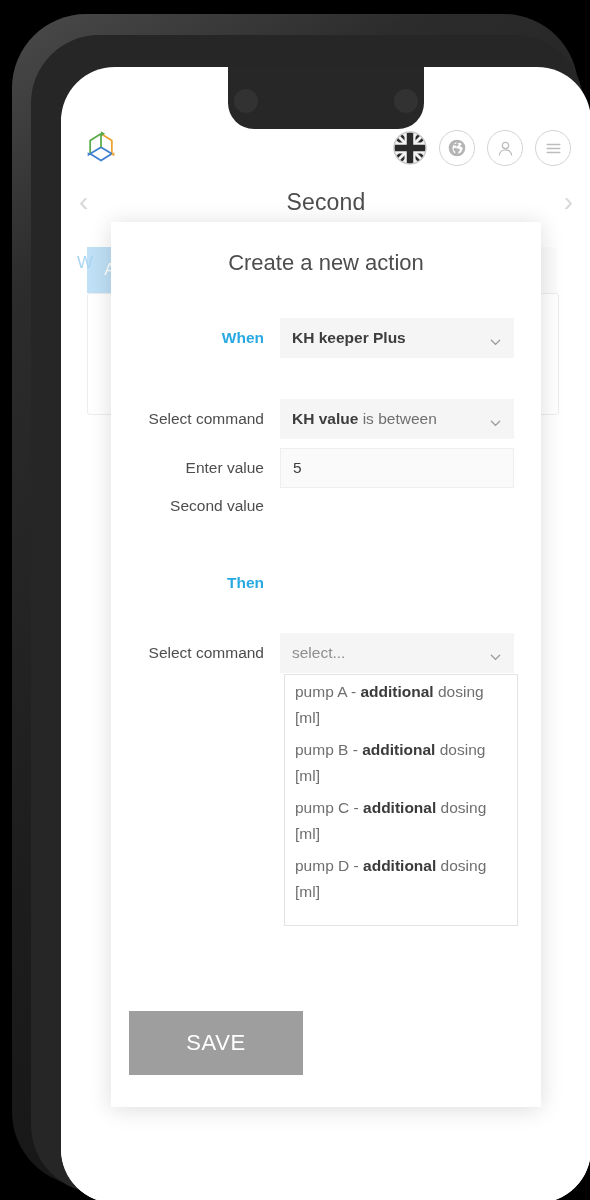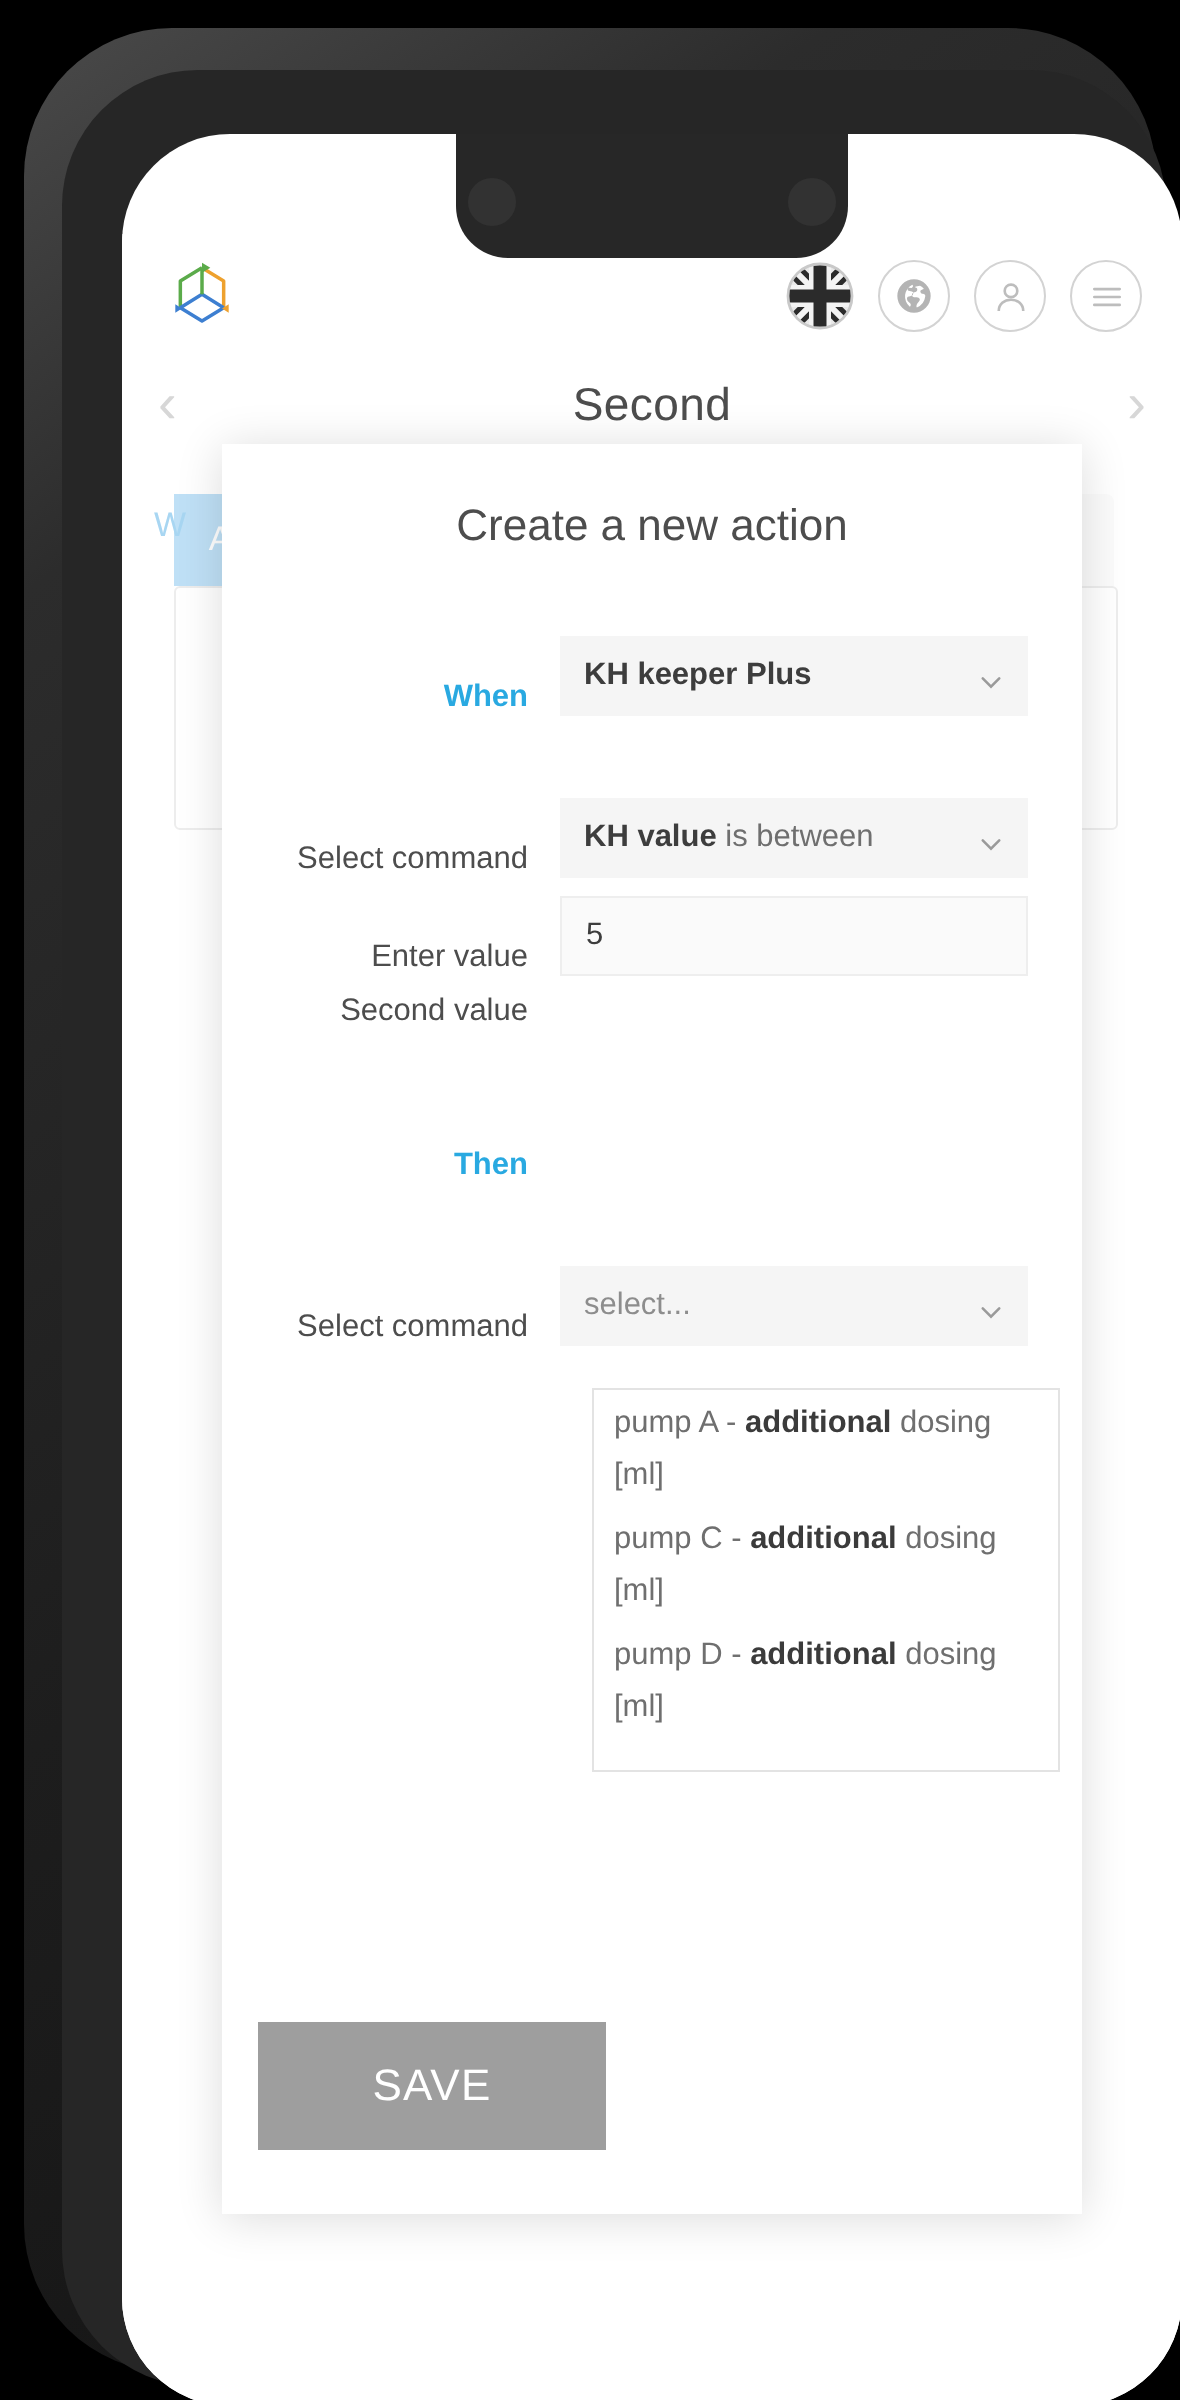--- a/index.html
+++ b/index.html
@@ -170,21 +170,21 @@
     color: #4d4d4d;
     font-weight: 400;
     padding-top: 28px;
     padding-bottom: 10px;
   }
   .form {
     padding: 14px 27px 0 27px;
   }
   .row {
     display: flex;
-    align-items: flex-end;
+    align-items: center;
     margin-bottom: 9px;
   }
   .row .lbl {
     width: 142px;
     text-align: right;
     padding-right: 16px;
     font-size: 15.5px;
     color: #4d4d4d;
     box-sizing: border-box;
     flex: none;
@@ -225,30 +225,29 @@
     box-sizing: border-box;
   }
   .text-input.ph { color: #9a9a9a; }
 
   .gap-lg { height: 32px; }
   .gap-md { height: 18px; }
 
   
   .dropdown {
     position: absolute;
-    left: 16px;
+    left: 4px;
     top: 41px;
     width: 100%;
-    height: 192px;
+    height: 252px;
     background: #ffffff;
     border: 1px solid #e3e3e3;
     box-sizing: border-box;
     overflow: hidden;
     z-index: 30;
-    margin-top: 20px;
   }
   .dd-item {
     padding: 4px 10px 2px 10px;
     font-size: 15.5px;
     line-height: 26px;
     color: #6f6f6f;
   }
   .dd-item b { color: #3b3b3b; font-weight: bold; }
 
   
@@ -423,20 +422,23 @@
                     <svg width="11" height="11" viewBox="0 0 12 12" fill="none" stroke="#9a9a9a" stroke-width="1.4" stroke-linecap="round">
                         <path d="M1.5 3.5 L6 8 L10.5 3.5"></path>
                       </svg>
                   </span>
                 </div>
                 <div class="dropdown">
                   <div class="dd-item">
                     <span>pump A - </span><b>additional</b><span> dosing [ml]</span>
                   </div>
                   <div class="dd-item">
+                    <span>pump B - </span><b>additional</b><span> dosing [ml]</span>
+                  </div>
+                  <div class="dd-item">
                     <span>pump C - </span><b>additional</b><span> dosing [ml]</span>
                   </div>
                   <div class="dd-item">
                     <span>pump D - </span><b>additional</b><span> dosing [ml]</span>
                   </div>
                 </div>
               </div>
             </div>
 
           </div>

